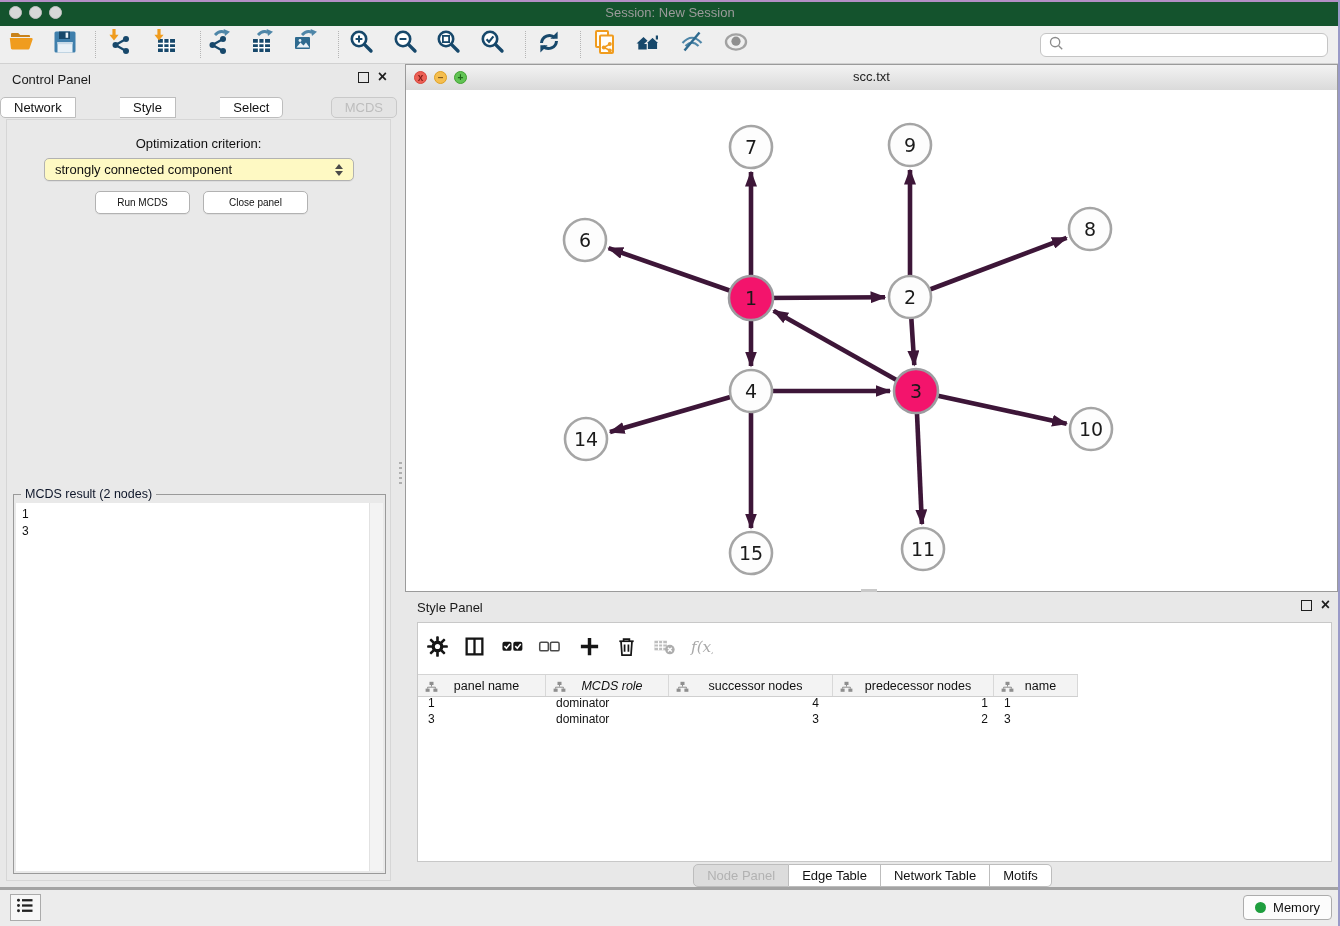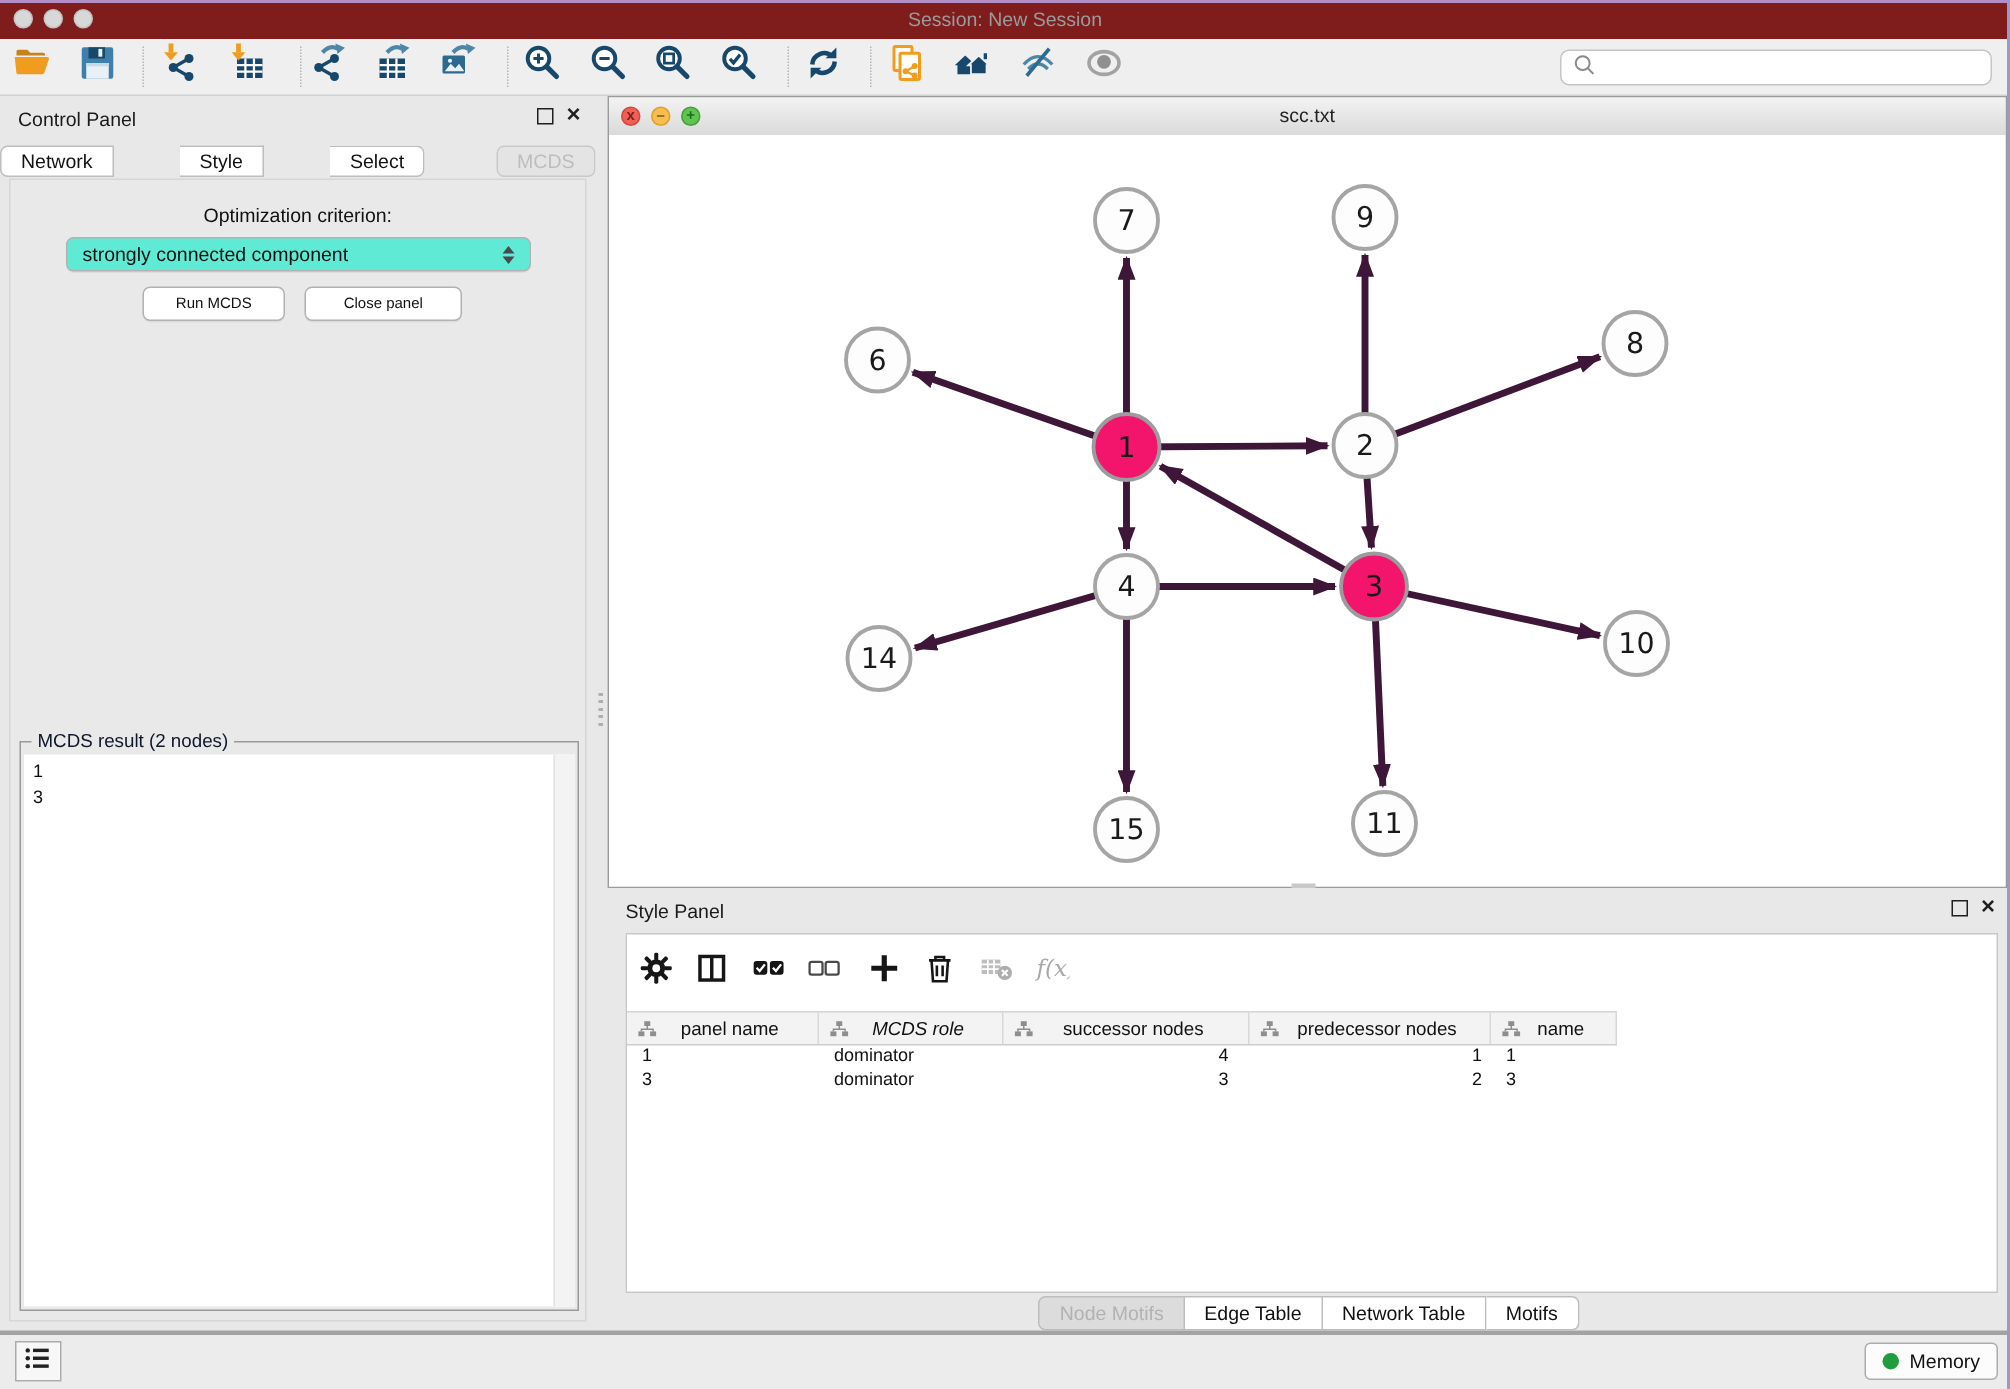--- a/index.html
+++ b/index.html
@@ -5,21 +5,21 @@
   html,body{margin:0;padding:0}
   body{
     width:1340px;height:926px;position:relative;overflow:hidden;
     background:#E8E8E8;font-family:"Liberation Sans",sans-serif;color:#111;
     -webkit-font-smoothing:antialiased;
   }
   .frame-top{position:absolute;top:0;left:0;right:0;height:2px;background:#B48FC6;z-index:60}
   .frame-right{position:absolute;top:0;right:0;bottom:0;width:2px;background:#9A9AC8;z-index:60}
 
   
-  .titlebar{position:absolute;top:2px;left:0;right:0;height:24px;background:#7f1d1d}
+  .titlebar{position:absolute;top:2px;left:0;right:0;height:24px;background:#14532d}
   .traffic{position:absolute;top:4px;left:9px;display:flex;gap:7px}
   .traffic .dot{width:13px;height:13px;border-radius:50%;background:#D8D8D8;border:1px solid #C3C3C3;box-sizing:border-box}
   .titlebar .title{position:absolute;left:0;right:0;top:3px;text-align:center;font-size:13px;color:#9B9B9B}
 
   
   .toolbar{position:absolute;top:26px;left:0;right:0;height:37px;background:#EFEFEF;border-bottom:1px solid #D1D1D1}
   .tb-btn{position:absolute;top:2px;width:36px;height:32px;display:flex;align-items:center;justify-content:center;cursor:default}
   .tb-sep{position:absolute;top:5px;height:27px;width:0;border-left:1px dotted #B5B5B5}
   .search-field{position:absolute;top:7px;left:1040px;width:288px;height:24px;background:#fff;border:1px solid #C5C5C5;
     border-radius:6px;display:flex;align-items:center;padding:0 7px;box-sizing:border-box}
@@ -34,21 +34,21 @@
 
   .cp-tabs{position:absolute;top:33px;left:0;right:0;display:flex;justify-content:space-between;align-items:flex-end}
   .seg{height:21px;padding:0 13px;font-size:13px;display:flex;align-items:center;background:#fff;
     border:1px solid #BDBDBD;border-left:none;box-sizing:border-box;color:#111;cursor:default}
   .seg.first{border-left:1px solid #BDBDBD;border-radius:5px 0 0 5px}
   .seg.last-plain{border-radius:0 5px 5px 0}
   .seg.selected{background:#E4E4E4;color:#BDBDBD;border:1px solid #C9C9C9;border-radius:5px;margin-left:3px}
 
   .cp-card{position:absolute;top:55px;left:6px;right:6px;bottom:9px;background:#E9E9E9;border:1px solid #D6D6D6}
   .opt-label{position:absolute;top:16px;left:0;right:0;text-align:center;font-size:13px}
-  .cp-select{position:absolute;top:38px;left:37px;width:310px;height:23px;background:#5eead4;border:1px solid #B2B2B2;
+  .cp-select{position:absolute;top:38px;left:37px;width:310px;height:23px;background:#fef9c3;border:1px solid #B2B2B2;
     border-radius:5px;font-size:13px;display:flex;align-items:center;padding:0 10px;box-sizing:border-box;box-shadow:0 1px 0 rgba(0,0,0,.05)}
   .chevrons{margin-left:auto;display:flex;flex-direction:column;gap:2px}
   .chevrons i{width:0;height:0;border-left:4px solid transparent;border-right:4px solid transparent;display:block}
   .chevrons .up{border-bottom:5px solid #4a4a4a}
   .chevrons .down{border-top:5px solid #4a4a4a}
   .btn{position:absolute;height:23px;background:#fff;border:1px solid #B2B2B2;border-radius:5px;font-size:10px;
     display:flex;align-items:center;justify-content:center;box-sizing:border-box;box-shadow:0 1px 0 rgba(0,0,0,.05);cursor:default}
   .btn-run{top:71px;left:88px;width:95px}
   .btn-close{top:71px;left:196px;width:105px}
 
@@ -552,21 +552,21 @@
         <div class="tr-row">
           <div class="td-cell" style="width: 128px; text-align: left; padding-left: 10px;">3</div>
           <div class="td-cell" style="width: 123px; text-align: left; padding-left: 10px;">dominator</div>
           <div class="td-cell" style="width: 164px; text-align: right; padding-right: 14px;">3</div>
           <div class="td-cell" style="width: 161px; text-align: right; padding-right: 6px;">2</div>
           <div class="td-cell" style="width: 84px; text-align: left; padding-left: 10px;">3</div>
         </div>
       </div>
   </div>
   <div class="tp-tabs" id="tp-tabs">
-      <div class="seg selected">Node Motifs</div>
+      <div class="seg selected">Node Panel</div>
       <div class="seg">Edge Table</div>
       <div class="seg">Network Table</div>
       <div class="seg lastseg">Motifs</div>
     </div>
 </div>
 
 <div class="statusbar">
   <div class="list-btn">
     <span>
       <svg width="21" height="21" viewBox="0 0 24 24">

